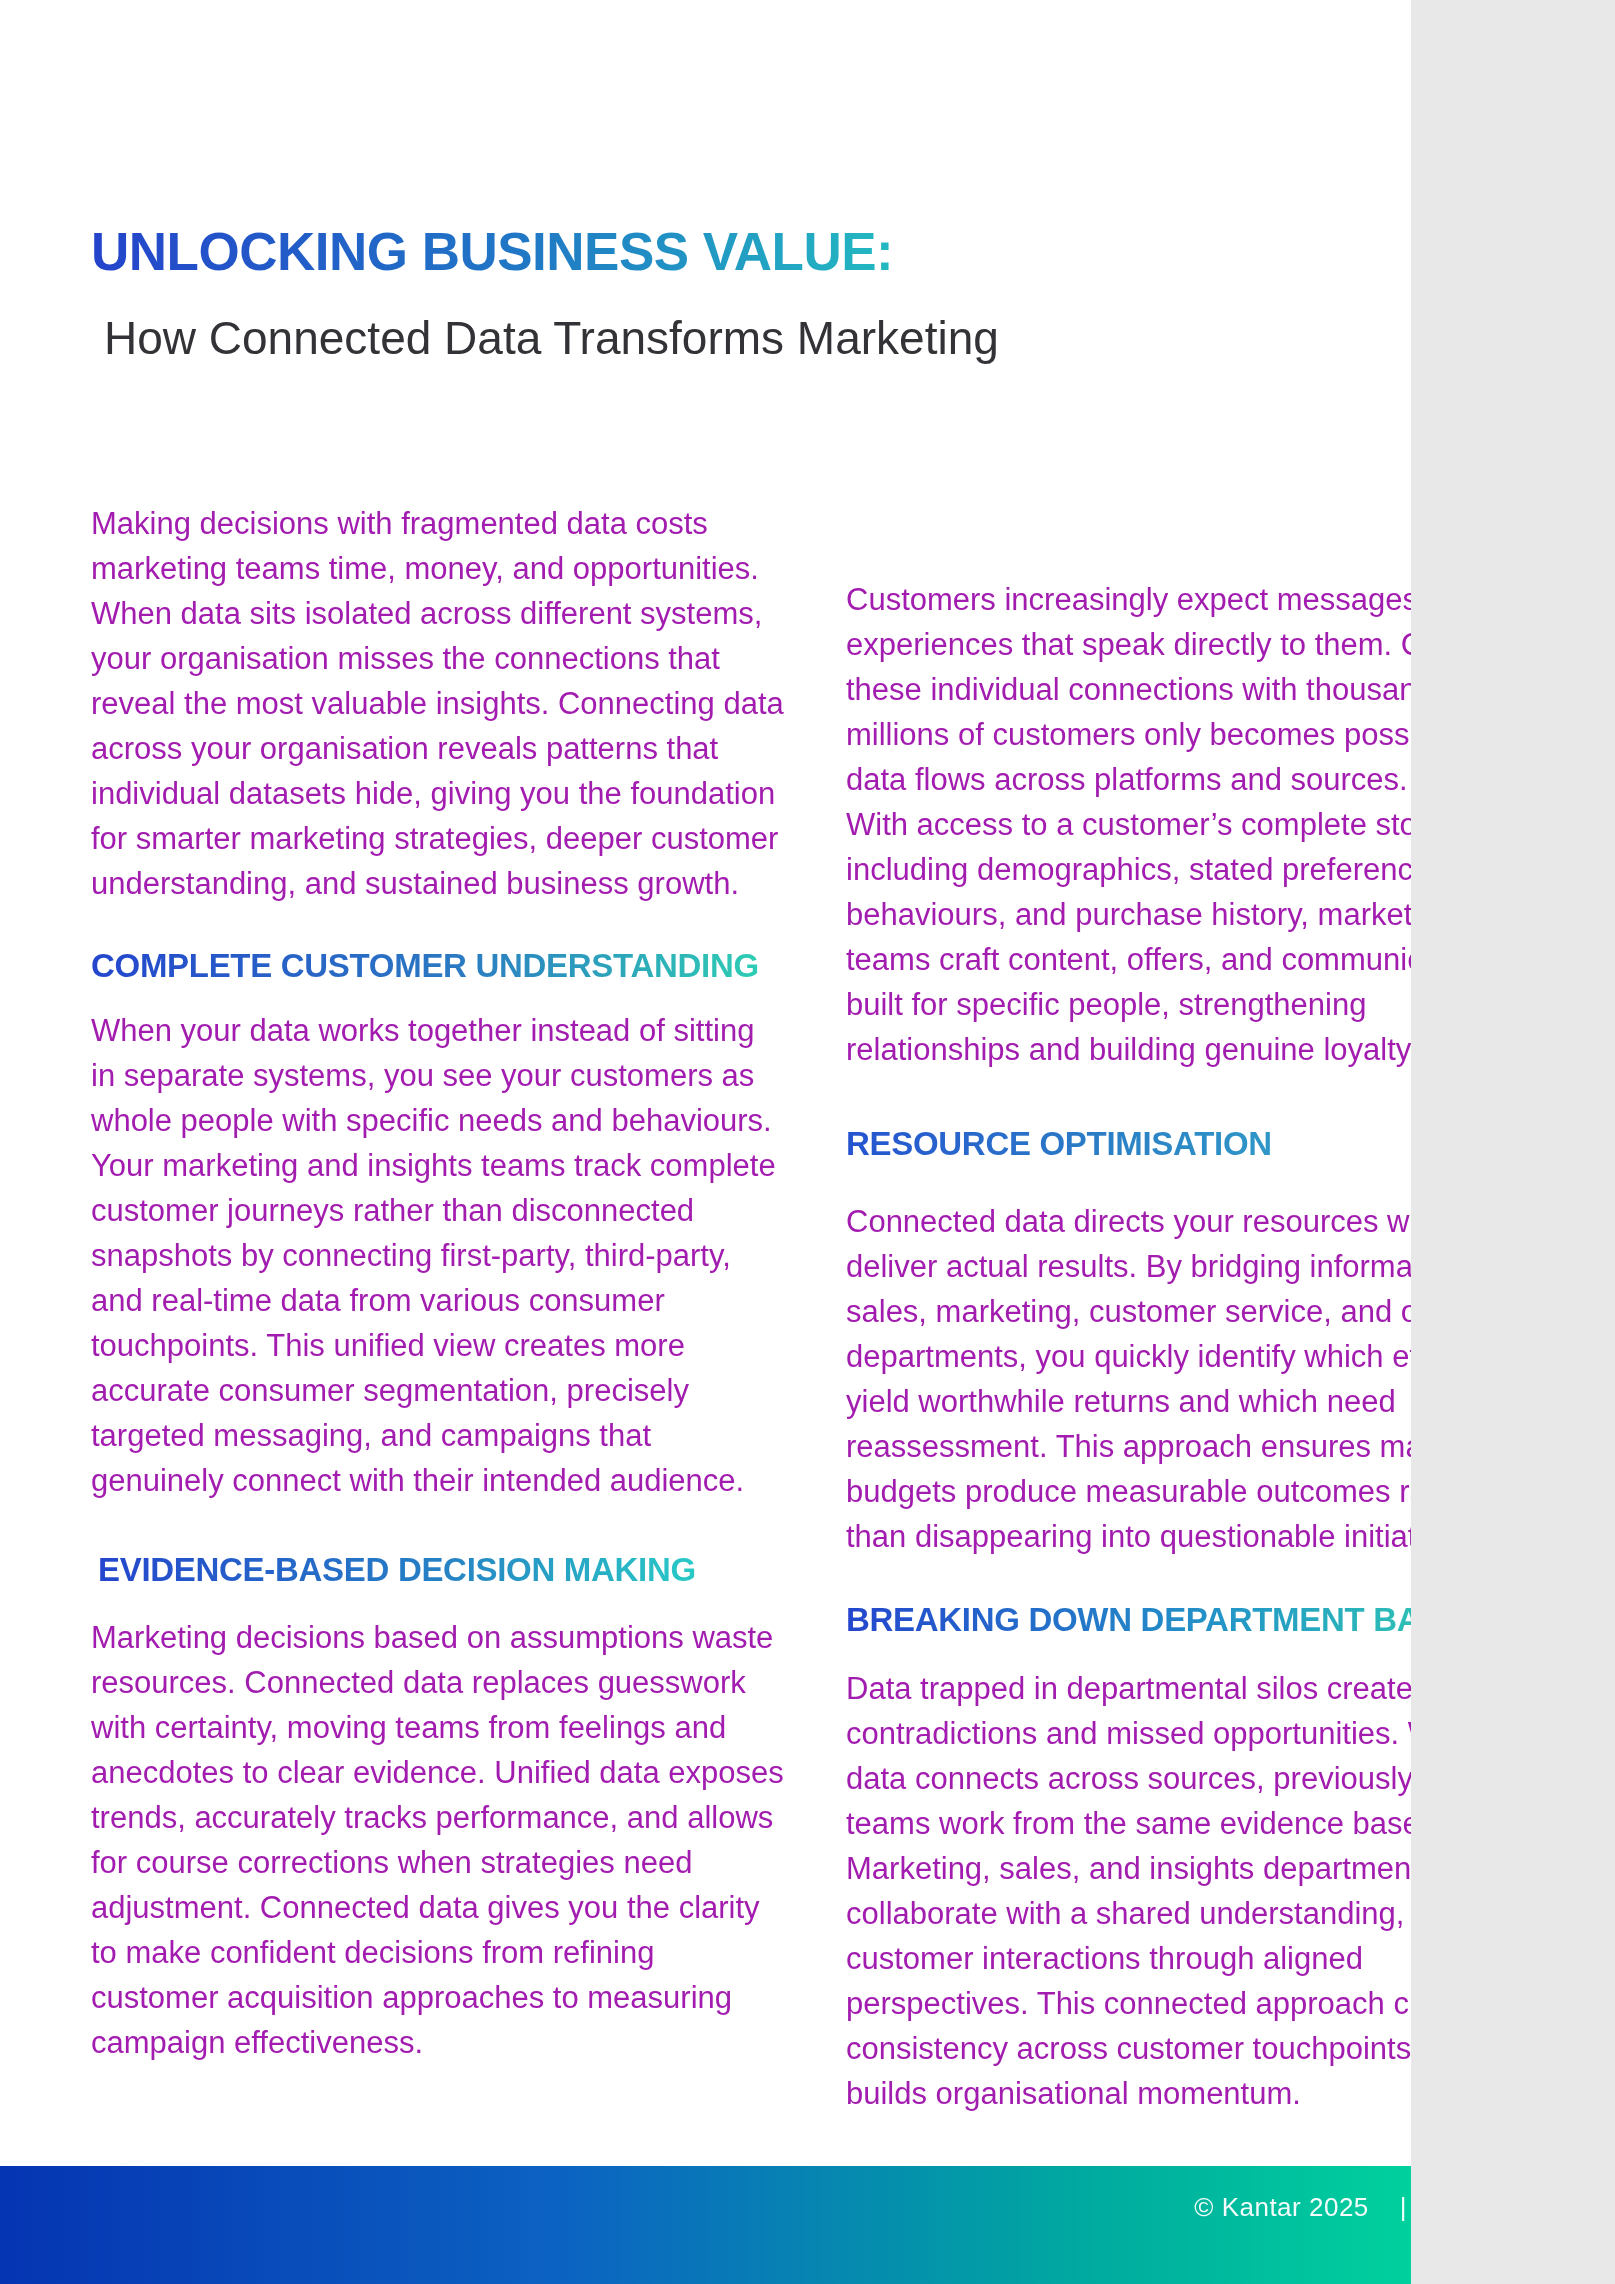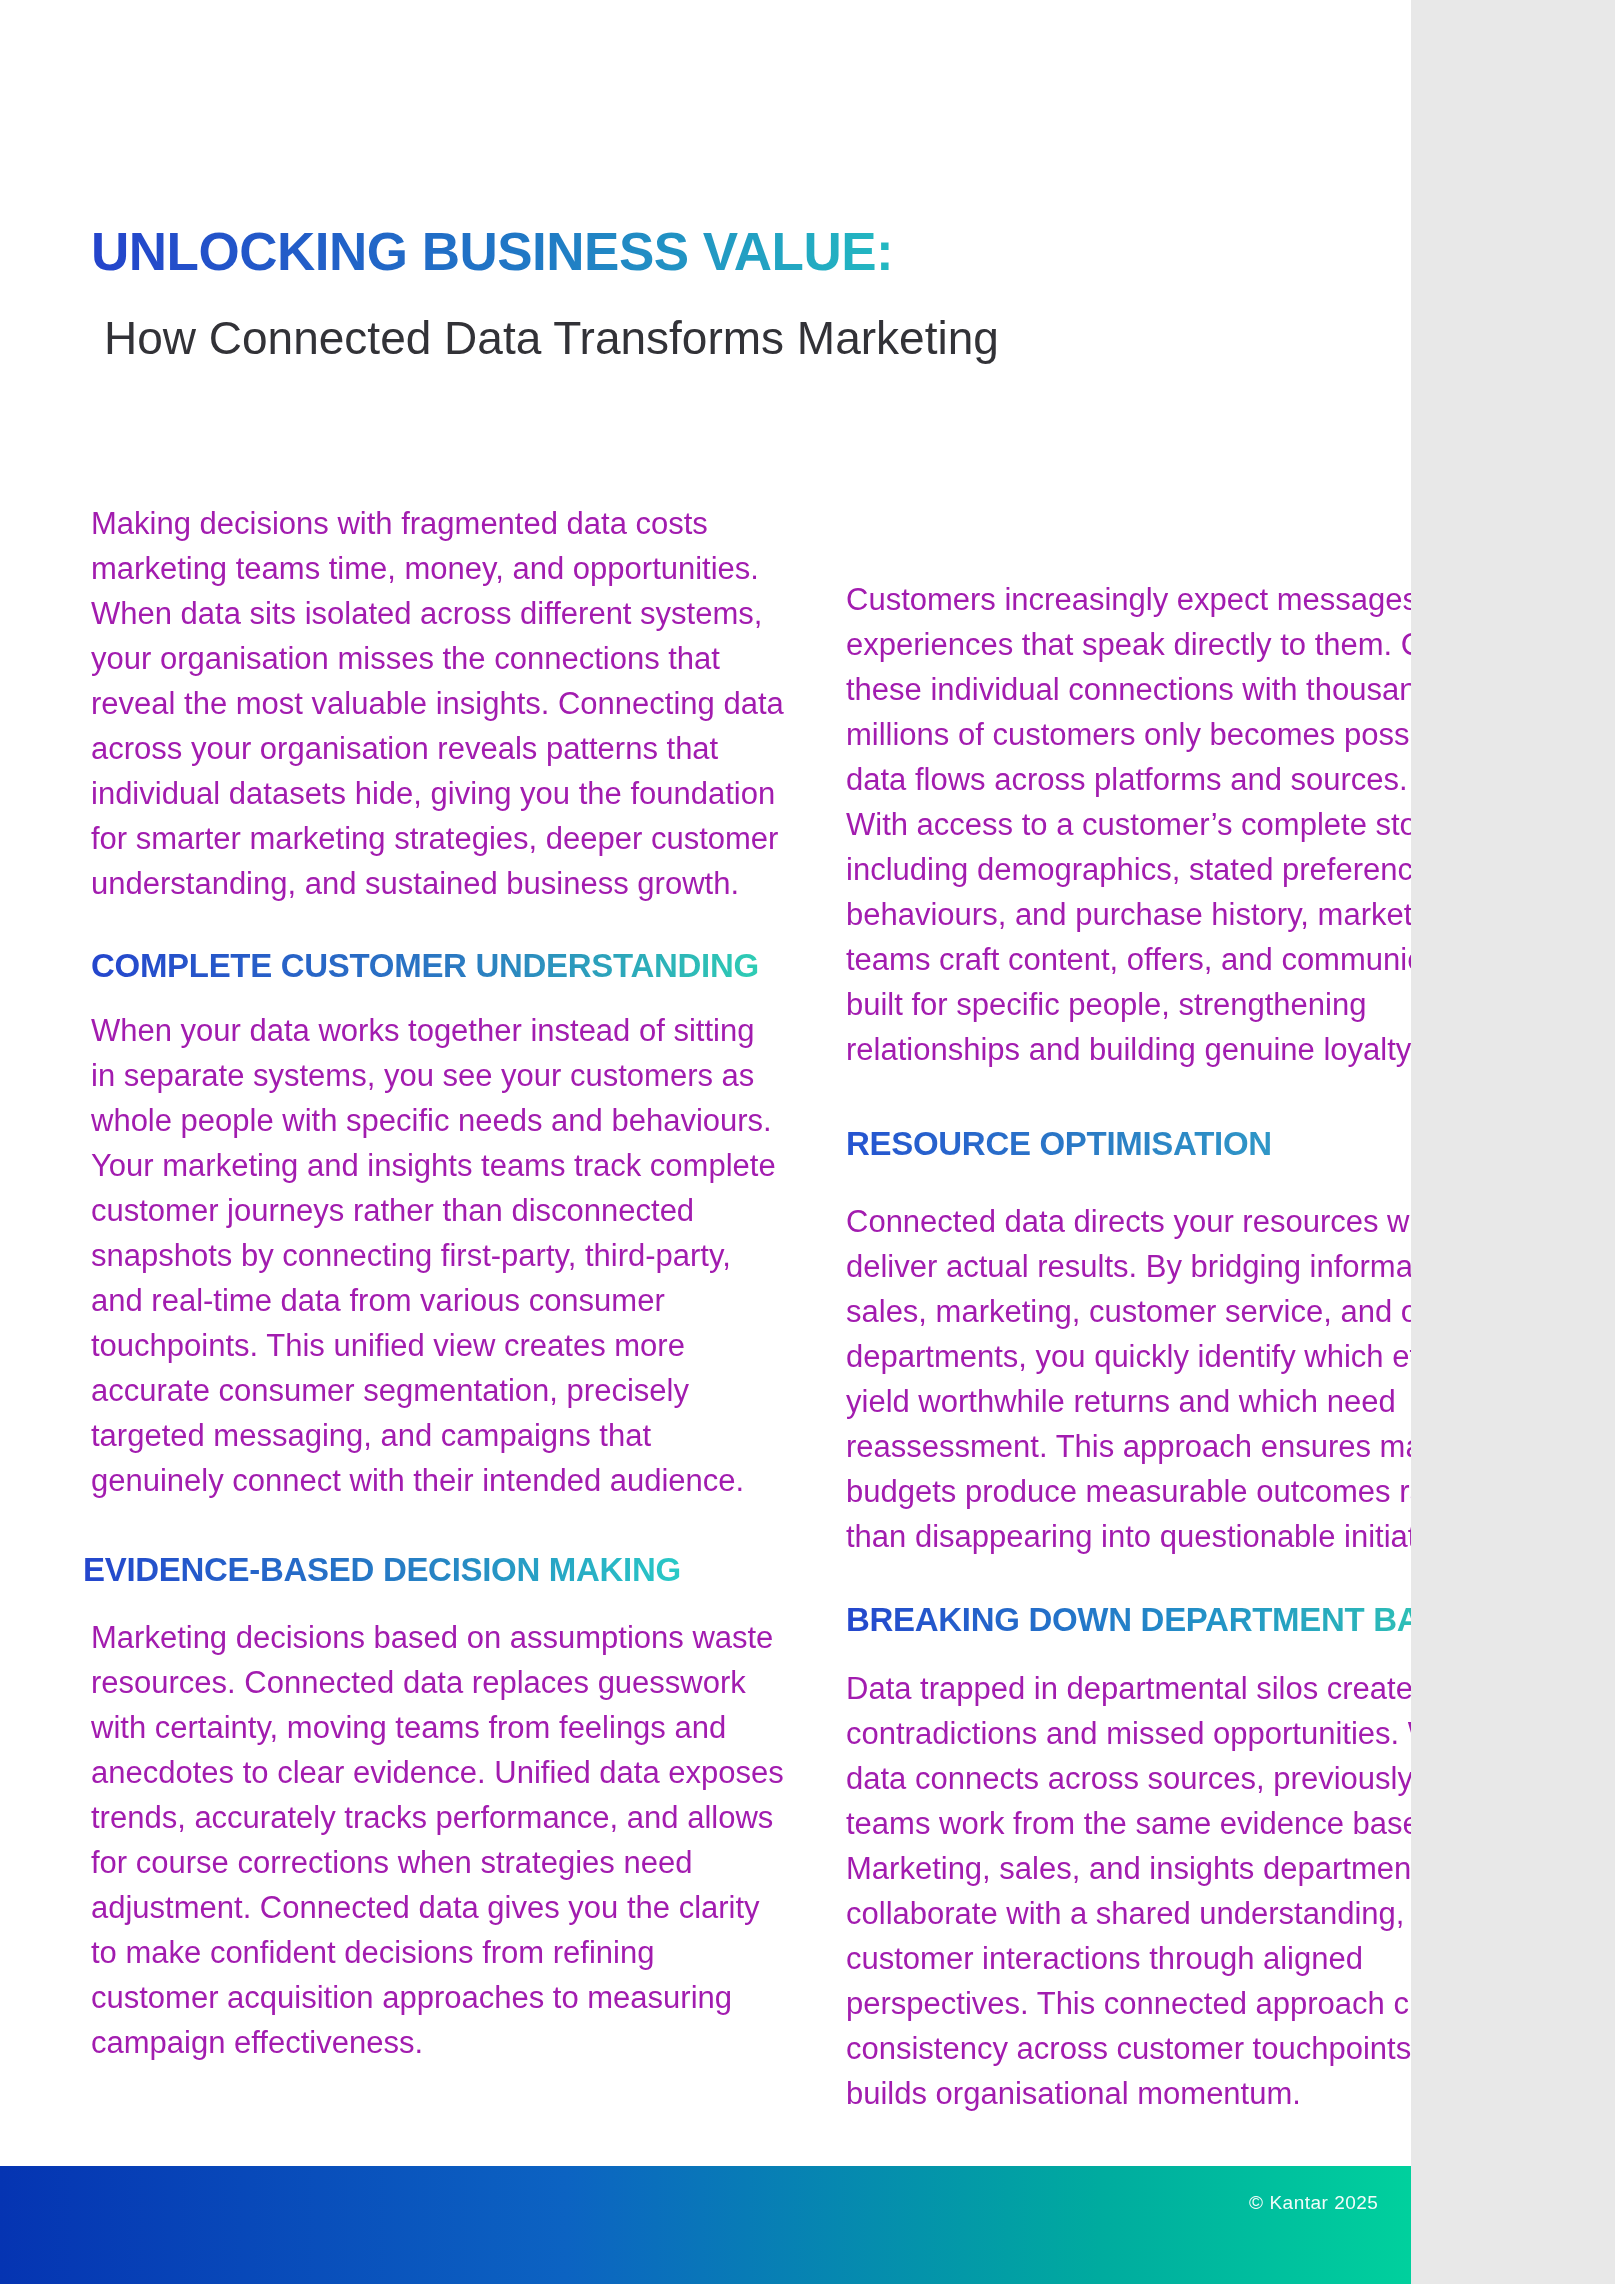--- a/index.html
+++ b/index.html
@@ -68,21 +68,21 @@
     line-height: 45px;
     letter-spacing: 0;
     color: #a21caf;
     white-space: pre-line;
   }
 
   
   .l-p1 { left: 91px; top: 501px; }
   .l-h1 { left: 91px; top: 946px; }
   .l-p2 { left: 91px; top: 1008px; }
-  .l-h2 { left: 83px; top: 1550px; }
+  .l-h2 { left: 98px; top: 1550px; }
   .l-p3 { left: 91px; top: 1615px; }
 
   .r-h1 { left: 846px; top: 511px; }
   .r-p1 { left: 846px; top: 577px; }
   .r-h2 { left: 846px; top: 1124px; }
   .r-p2 { left: 846px; top: 1199px; }
   .r-h3 { left: 846px; top: 1600px; }
   .r-p3 { left: 846px; top: 1666px; }
 
   .footer-bar {
@@ -92,21 +92,21 @@
     height: 119px;
     background: linear-gradient(90deg, #0534b2 0%, #0c63c2 35%, #00ab9f 68%, #00e99c 100%);
   }
   .footer-content {
     position: absolute;
     top: 25.5px;
     right: 148px;
     display: flex;
     align-items: center;
     gap: 31px;
-    font-size: 19px;
+    font-size: 26px;
     font-weight: 400;
     color: rgba(255, 255, 255, 0.95);
     letter-spacing: 0.5px;
     justify-content: flex-end;
   }
 </style>
 </head>
 <body>
 
 <div class="page">

